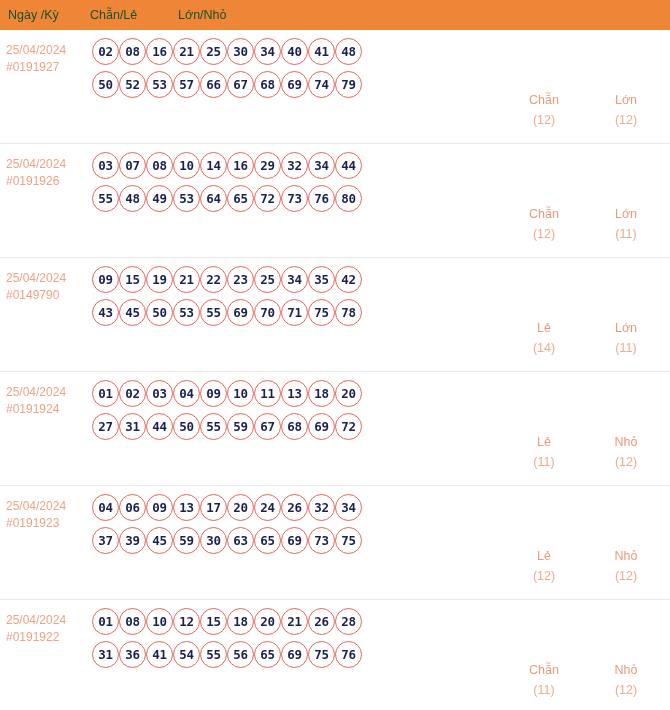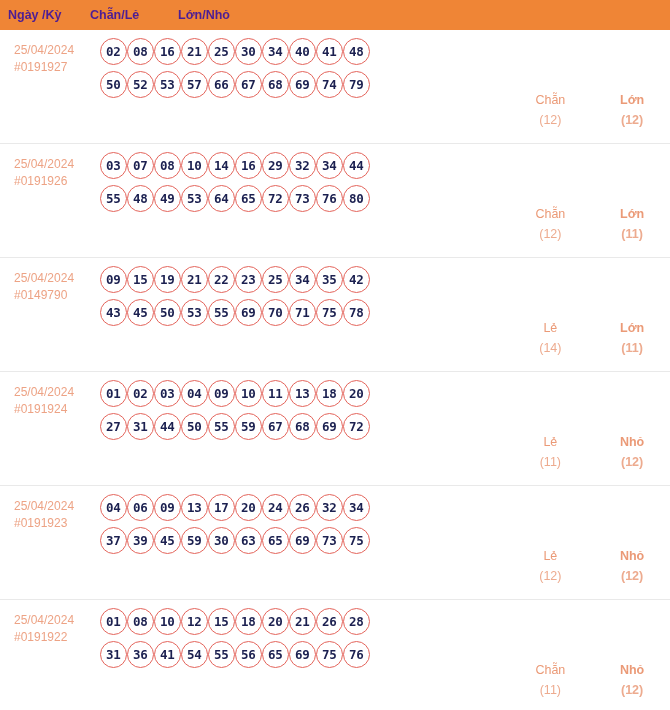--- a/index.html
+++ b/index.html
@@ -19,41 +19,40 @@
     width: 670px;
     background: #ffffff;
   }
 
   
   .table-header {
     display: flex;
     align-items: center;
     background: #ef8536;
     height: 30px;
-    color: #4c1d95;
+    color: #14532d;
     font-size: 12.5px;
-    font-weight: bold;
+    font-weight: normal;
   }
   .th {
     white-space: nowrap;
   }
   .th-date   { width: 90px;  padding-left: 8px; box-sizing: border-box; }
   .th-result { width: 410px; padding-left: 8px; box-sizing: border-box; }
   .th-oddeven{ width: 88px;  text-align: left; }
   .th-bigsmall{ width: 76px; text-align: left; }
 
   
   .row {
     display: flex;
     align-items: flex-start;
     border-bottom: 1px solid #e9e9e9;
     min-height: 114px;
     box-sizing: border-box;
     background: #ffffff;
-    padding-left: 8px;
   }
   .row:last-child { border-bottom: none; }
 
   .cell-date {
     width: 90px;
     box-sizing: border-box;
     padding: 12px 0 0 6px;
     color: #eda385;
     font-size: 12px;
     line-height: 17px;
@@ -90,21 +89,21 @@
   .cell-oddeven, .cell-bigsmall {
     box-sizing: border-box;
     padding-top: 12px;
     color: #eb9a77;
     font-size: 12.5px;
     line-height: 20px;
     text-align: center;
     margin-top: 48px;
   }
   .cell-oddeven  { width: 88px; }
-  .cell-bigsmall { width: 76px; font-weight: bold; }
+  .cell-bigsmall { width: 76px; }
   .stat-label { display: block; }
   .stat-count { display: block; color: #edab8f; }
 </style>
 </head>
 <body>
 
 <div class="lottery-table">
 
   <div class="table-header">
     <div class="th th-date">Ngày /Kỳ</div>

